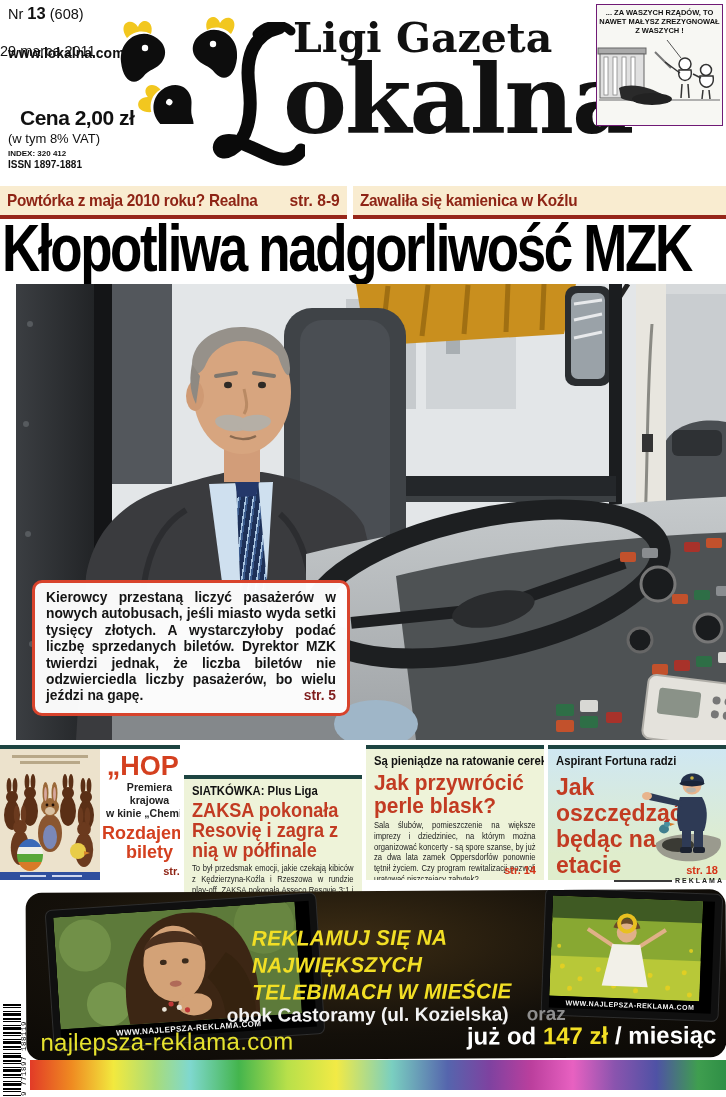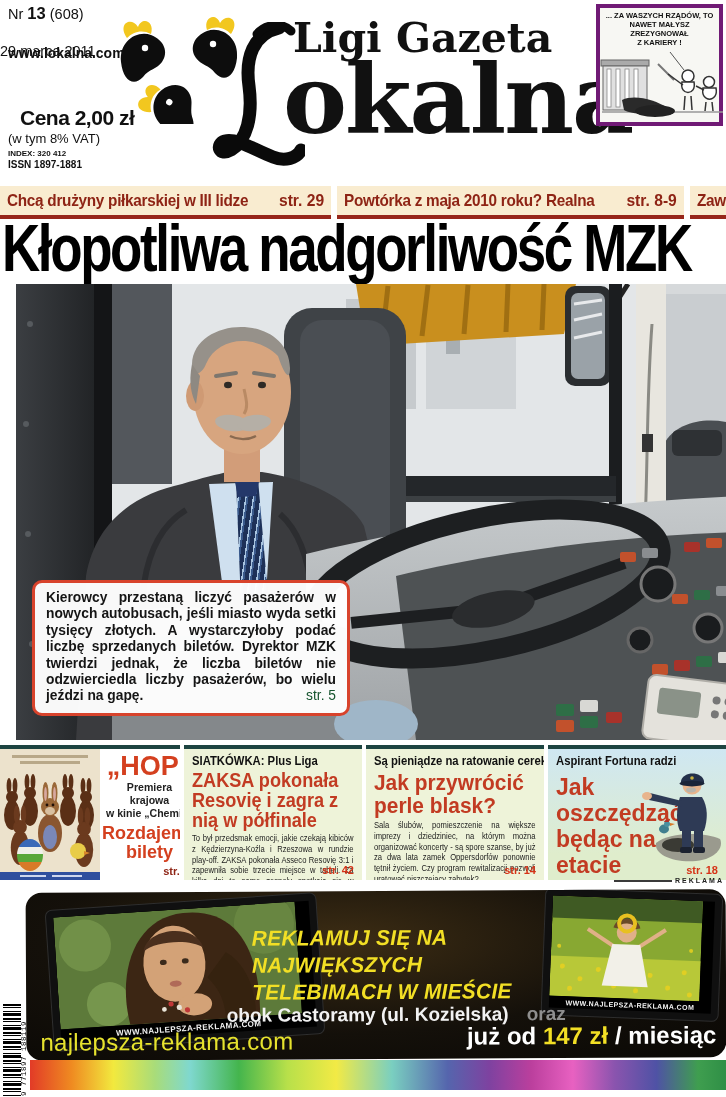--- a/index.html
+++ b/index.html
@@ -16,47 +16,47 @@
   .info-vat{left:8px;top:131px;font-size:13px;}
   .info-index{left:8px;top:149px;font-size:8px;font-weight:700;}
   .info-issn{left:8px;top:159px;font-size:10px;font-weight:700;}
 
   .masthead{left:105px;top:0;width:500px;height:183px;}
   .goats{left:4px;top:2px;}
   .scriptL{left:104px;top:22px;}
   .mh-top{left:188px;top:14px;font-family:"DejaVu Serif",serif;font-weight:700;font-size:41px;letter-spacing:0;}
   .mh-main{left:178px;top:52px;font-family:"DejaVu Serif",serif;font-weight:700;font-size:96px;line-height:1;letter-spacing:-2px;}
 
-  .comic{left:596px;top:4px;width:127px;height:122px;border:4px solid #701a75;background:#f7f7f3;box-sizing:border-box;}
+  .comic{left:596px;top:4px;width:127px;height:122px;border:1px solid #701a75;background:#f7f7f3;box-sizing:border-box;}
   .comic-cap{padding:3px 2px 1px;font-size:7.5px;line-height:9px;font-weight:700;text-align:center;color:#111;}
 
   
   .teasers{left:0;top:186px;width:726px;height:33px;display:flex;gap:6px;}
   .teaser{background:#f9ecd0;border-bottom:4px solid #97261a;box-sizing:border-box;
           display:flex;align-items:center;justify-content:space-between;padding:0 7px;
           color:#8e2415;font-weight:700;font-size:17px;white-space:nowrap;}
   .teaser .t-text{display:inline-block;transform:scaleX(.9);transform-origin:left center;letter-spacing:-.3px;}
   .teaser .t-page{display:inline-block;transform:scaleX(.92);transform-origin:right center;}
   .t1{flex:0 0 250px;}.t2{flex:0 0 247px;text-align:center;}.t3{flex:1;}
 
   
   .headline{left:2px;top:215px;font-size:67px;line-height:66px;font-weight:700;letter-spacing:-3px;
             white-space:nowrap;transform:scaleX(.79);transform-origin:left top;color:#000;}
 
   
   .photo{left:16px;top:284px;width:726px;height:456px;background:#d6d9db;overflow:hidden;}
   .lead-box{left:16px;top:296px;width:318px;background:rgba(255,255,255,.97);border:3px solid #d8432c;
             border-radius:10px;padding:7px 11px 8px;box-sizing:border-box;
             font-size:13.8px;line-height:16.4px;font-weight:700;text-align:justify;color:#151515;}
-  .lead-page{float:right;color:#14532d;font-weight:400;}
+  .lead-page{float:right;color:#7f1d1d;font-weight:700;}
 
   
   .box{top:745px;height:135px;border-top:4px solid #1d4441;box-sizing:border-box;overflow:hidden;}
   .box1{left:0;width:180px;background:#fff;display:flex;}
-  .box2{left:184px;width:178px;background:#eef3d9;padding:5px 8px;}
+  .box2{left:184px;width:178px;background:#eef3d9;padding:5px 8px;margin-top:30px;}
   .box3{left:366px;width:178px;background:#eef3d9;padding:5px 8px;}
   .box4{left:548px;width:178px;background:linear-gradient(180deg,#cfe7f2 0%,#dfedcc 80%);padding:5px 8px;}
   .kicker{font-size:12px;font-weight:700;color:#111;transform:scaleX(.94);transform-origin:left top;white-space:nowrap;}
   .red-h{color:#c23b22;font-weight:700;}
   .h-b2{font-size:19.5px;line-height:20px;transform:scaleX(.93);transform-origin:left top;margin-top:2px;width:107%;}
   .h-b3{font-size:22px;line-height:23px;transform:scaleX(.95);transform-origin:left top;margin-top:3px;}
   .h-b4{font-size:23px;line-height:26px;margin-top:6px;width:110px;}
   .box-body{margin-top:3px;font-size:9.3px;line-height:10.8px;text-align:justify;color:#1c1c1c;
             width:197px;transform:scaleX(.82);transform-origin:left top;}
   .box-page{position:absolute;right:8px;bottom:4px;color:#d63317;font-weight:700;font-size:11px;}
@@ -143,21 +143,21 @@
       <path d="M48,12 C58,1 74,1 82,9" stroke="#0a0a0a" stroke-width="9" fill="none" stroke-linecap="round"></path>
     </svg>
     <div class="abs mh-top">Ligi Gazeta</div>
     <div class="abs mh-main">okalna</div>
   </div>
 
   <div class="abs comic">
     <div class="comic-cap">
       <div>... ZA WASZYCH RZĄDÓW, TO</div>
       <div>NAWET MAŁYSZ ZREZYGNOWAŁ</div>
-      <div>Z KARIERY !</div>
+      <div>Z WASZYCH !</div>
     </div>
     <svg width="125" height="78" viewBox="0 0 125 78">
       <line x1="2" y1="64" x2="123" y2="64" stroke="#999" stroke-width="1.5"></line>
       <rect x="1" y="12" width="48" height="6" fill="#aaa" stroke="#666" stroke-width="1"></rect>
       <rect x="3" y="18" width="44" height="44" fill="#e0e0e0" stroke="#666" stroke-width="1"></rect>
       <rect x="7" y="21" width="4" height="38" fill="#fff" stroke="#888" stroke-width=".8"></rect>
       <rect x="16" y="21" width="4" height="38" fill="#fff" stroke="#888" stroke-width=".8"></rect>
       <rect x="25" y="21" width="4" height="38" fill="#fff" stroke="#888" stroke-width=".8"></rect>
       <rect x="34" y="21" width="4" height="38" fill="#fff" stroke="#888" stroke-width=".8"></rect>
       <path d="M22,52 C35,46 55,52 68,60 C60,66 35,68 24,62 Z" fill="#2a2a2a"></path>
@@ -171,24 +171,20 @@
       <line x1="83" y1="37" x2="68" y2="26" stroke="#333" stroke-width="1.5"></line>
       <circle cx="109" cy="34" r="5.5" fill="#fff" stroke="#333" stroke-width="1.5"></circle>
       <path d="M103,40 C100,55 119,55 116,40 Z" fill="#fff" stroke="#333" stroke-width="1.5"></path>
       <line x1="106" y1="54" x2="105" y2="63" stroke="#333" stroke-width="1.5"></line>
       <line x1="112" y1="54" x2="113" y2="63" stroke="#333" stroke-width="1.5"></line>
       <line x1="104" y1="42" x2="96" y2="38" stroke="#333" stroke-width="1.5"></line>
     </svg>
   </div>
 
   <div class="abs teasers">
-    <div class="teaser t1">
-      <span class="t-text">Chcą drużyny piłkarskiej w III lidze</span>
-      <span class="t-page">str. 29</span>
-    </div>
     <div class="teaser t2">
       <span class="t-text">Powtórka z maja 2010 roku? Realna</span>
       <span class="t-page">str. 8-9</span>
     </div>
     <div class="teaser t3">
       <span class="t-text">Zawaliła się kamienica w Koźlu</span>
 
     </div>
   </div>
 

